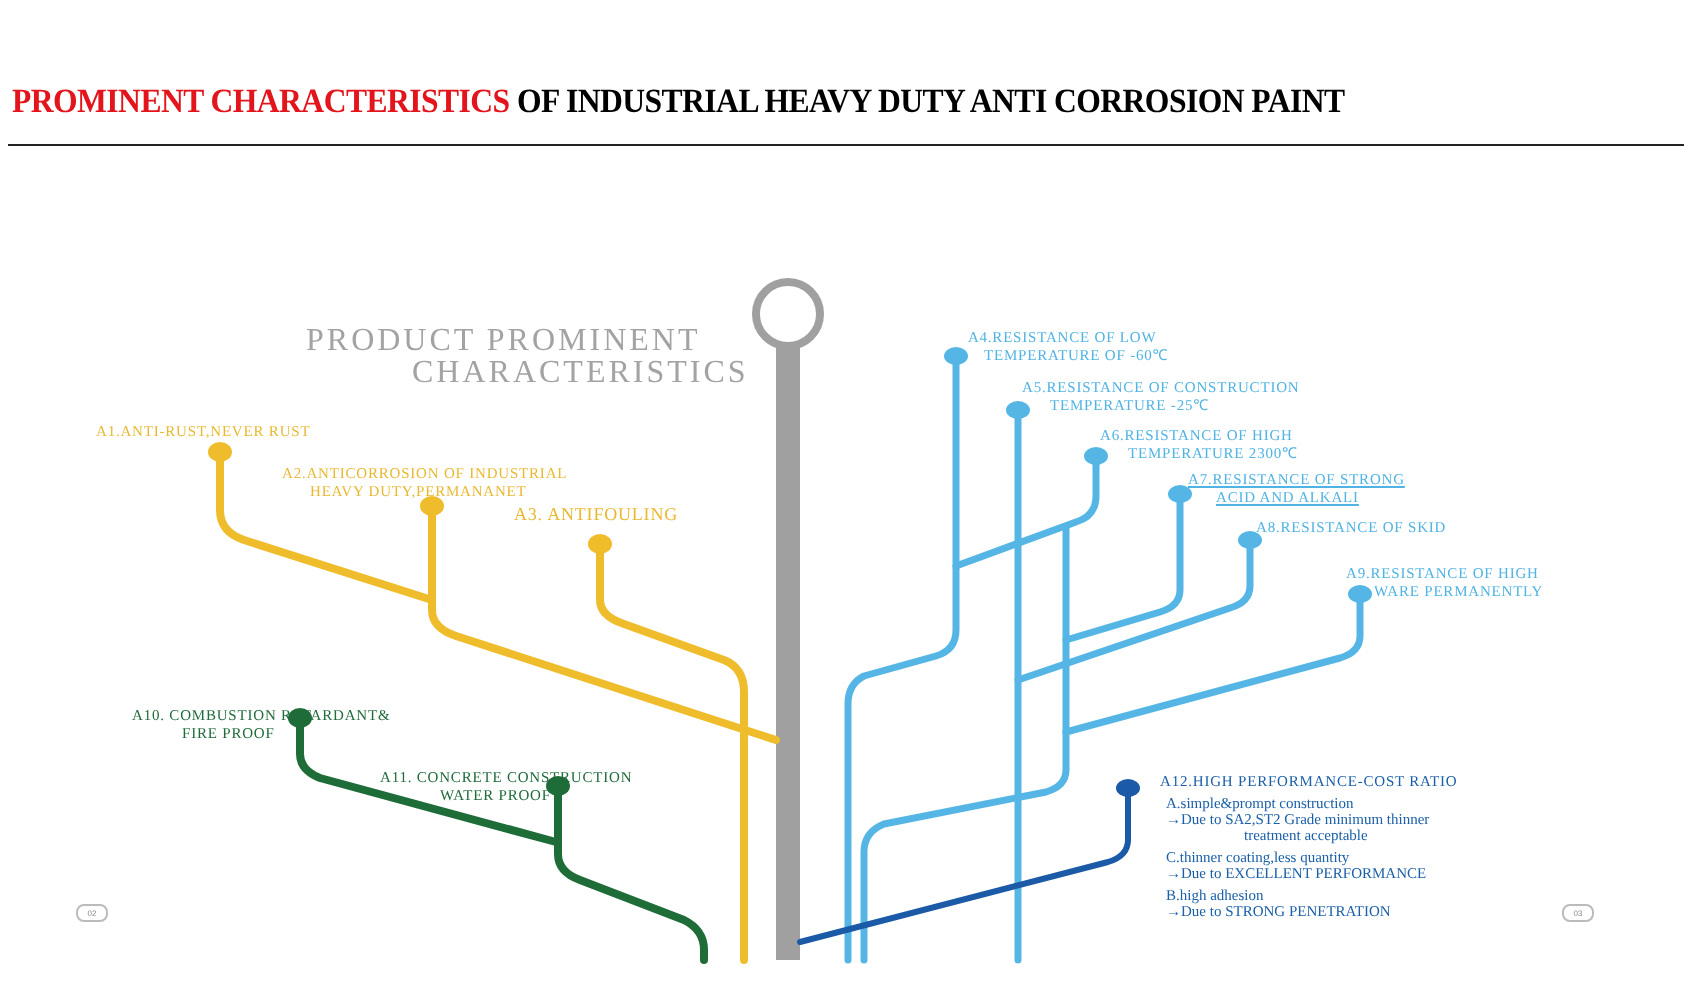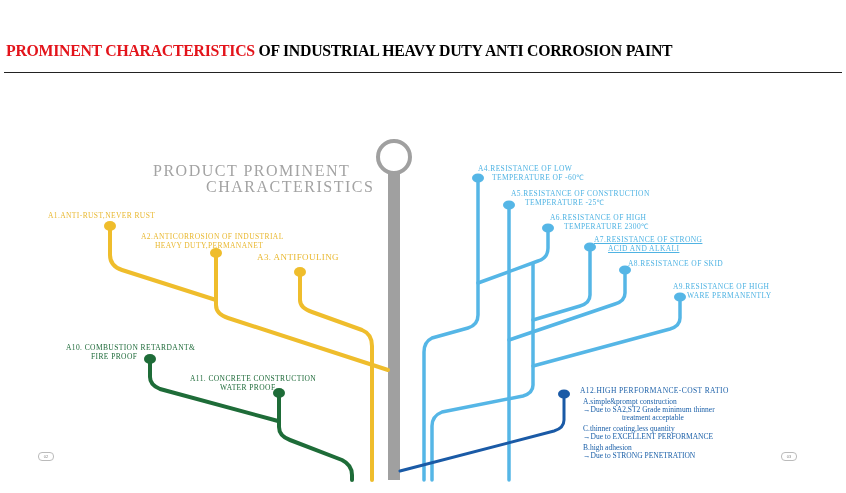--- a/index.html
+++ b/index.html
@@ -5,21 +5,21 @@
   html, body { margin: 0; padding: 0; background: #ffffff; }
   body { width: 846px; height: 493px; position: relative; overflow: hidden; font-family: "Liberation Serif", serif; }
   .title { position: absolute; left: 6px; top: 41px; font-family: "Liberation Serif", serif; font-weight: bold; font-size: 17px; letter-spacing: -0.3px; color: #000; white-space: nowrap; transform: scaleX(0.93); transform-origin: left; }
   .title .red { color: #e3141b; }
   .rule { position: absolute; left: 4px; top: 72px; width: 838px; height: 1px; background: #222; }
   svg.diagram { position: absolute; left: 0; top: 0; }
   .lbl { position: absolute; font-family: "Liberation Serif", serif; font-size: 7.5px; letter-spacing: 0.4px; line-height: 9px; white-space: nowrap; text-transform: uppercase; }
   .lbl .indent { display: block; padding-left: 14px; }
   .y { color: #e9b830; }
   .b { color: #4fb3e3; }
-  .g { color: #1f6b3a; }
+  .g { color: #1f6b3a; margin-top: 10px; }
   .d { color: #1a5fa8; }
   .heading { position: absolute; left: 117px; top: 163px; font-family: "Liberation Serif", serif; font-size: 16px; letter-spacing: 1.5px; line-height: 16px; color: #a3a3a3; white-space: nowrap; margin-left: 36px; }
   .heading .l2 { display: block; padding-left: 53px; }
   .perf { position: absolute; left: 583px; top: 398px; font-family: "Liberation Serif", serif; font-size: 7.5px; line-height: 8px; color: #1a5fa8; white-space: nowrap; }
   .perf .blk { margin-bottom: 3px; }
   .perf .sub { padding-left: 7px; margin-left: 32px; }
   .badge { position: absolute; width: 14px; height: 7px; border: 1px solid #bbb; border-radius: 4px; font-size: 4px; line-height: 7px; text-align: center; color: #888; font-family: "Liberation Sans", sans-serif; }
 </style>
 </head>
 <body>
@@ -80,21 +80,21 @@
 
 <div class="heading">
   <span>PRODUCT   PROMINENT</span>
   <span class="l2">CHARACTERISTICS</span>
 </div>
 
 <div class="lbl y" style="left:48px; top:211px;"><span>A1.ANTI-RUST,NEVER RUST</span></div>
 <div class="lbl y" style="left:141px; top:232px;"><span>A2.ANTICORROSION OF INDUSTRIAL</span><span class="indent">HEAVY DUTY,PERMANANET</span></div>
 <div class="lbl y" style="left:257px; top:253px; font-size:9px;"><span>A3.  ANTIFOULING</span></div>
 
-<div class="lbl b" style="left:478px; top:164px;"><span>A4.RESISTANCE OF LOW</span><span class="indent">TEMPERATURE  OF -60℃</span></div>
+<div class="lbl b" style="left:478px; top:164px;text-align:center;"><span>A4.RESISTANCE OF LOW</span><span class="indent">TEMPERATURE  OF -60℃</span></div>
 <div class="lbl b" style="left:511px; top:189px;"><span>A5.RESISTANCE OF CONSTRUCTION</span><span class="indent">TEMPERATURE -25℃</span></div>
 <div class="lbl b" style="left:550px; top:213px;"><span>A6.RESISTANCE OF HIGH</span><span class="indent">TEMPERATURE 2300℃</span></div>
 <div class="lbl b" style="left:594px; top:235px;text-decoration:underline;"><span>A7.RESISTANCE OF STRONG</span><span class="indent">ACID AND ALKALI</span></div>
 <div class="lbl b" style="left:628px; top:259px;"><span>A8.RESISTANCE OF SKID</span></div>
 <div class="lbl b" style="left:673px; top:282px;"><span>A9.RESISTANCE OF HIGH</span><span class="indent">WARE PERMANENTLY</span></div>
 
 <div class="lbl g" style="left:66px; top:343px;"><span>A10. COMBUSTION RETARDANT&amp;</span><span class="indent" style="padding-left:25px;">FIRE PROOF</span></div>
 <div class="lbl g" style="left:190px; top:374px;"><span>A11. CONCRETE CONSTRUCTION</span><span class="indent" style="padding-left:30px;">WATER PROOF</span></div>
 
 <div class="lbl d" style="left:580px; top:386px;"><span>A12.HIGH PERFORMANCE-COST RATIO</span></div>

